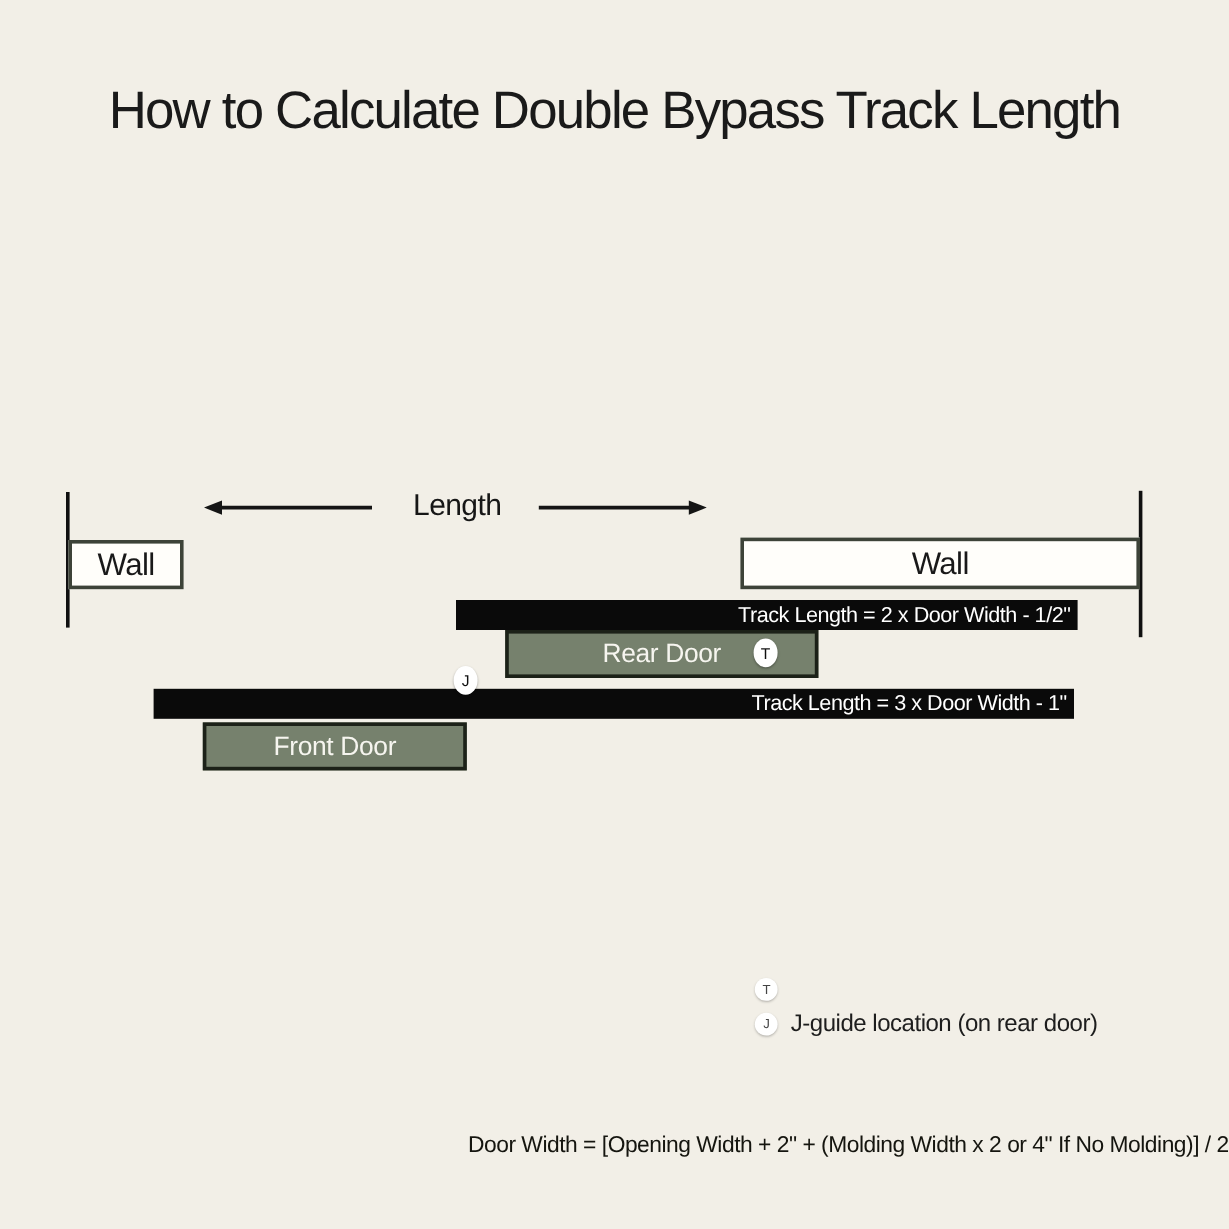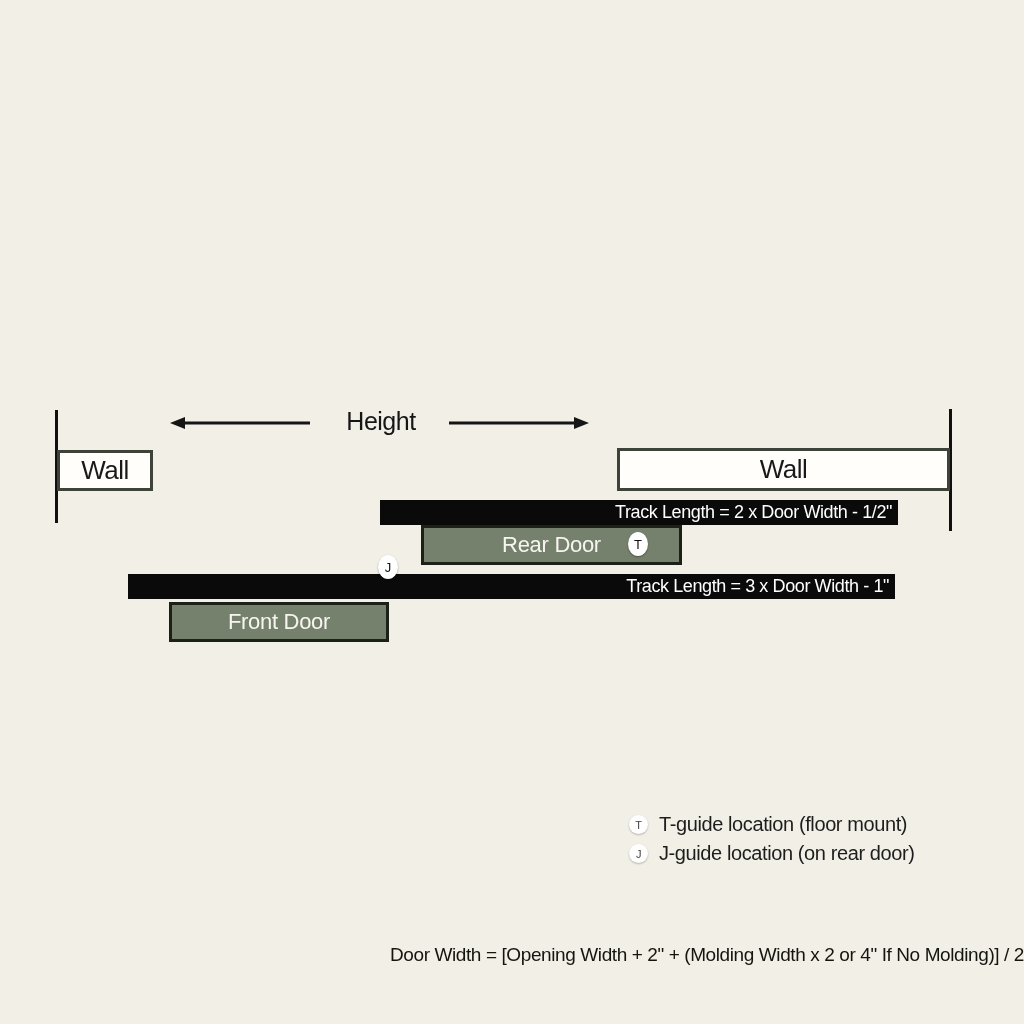--- a/index.html
+++ b/index.html
@@ -95,31 +95,32 @@
     padding-left: 28px; box-sizing: border-box; text-align: right;
     font-size: 19px; line-height: 30px; letter-spacing: -0.4px; color: #15150f;
   }
 </style>
 </head>
 <body>
 
 <div class="canvas">
 
   <div class="title">
+    <div>How to Calculate Double Bypass Track Length</div>
   </div>
 
   <div class="wall-line left"></div>
   <div class="wall-line right"></div>
 
   <svg class="arrow arrow-left" width="142" height="16" viewBox="0 0 142 16">
     <line x1="12" y1="8" x2="140" y2="8" stroke="#151515" stroke-width="3"></line>
     <polygon points="0,8 15,2 15,14" fill="#151515"></polygon>
   </svg>
 
-  <div class="opening-label">Height</div>
+  <div class="opening-label">Length</div>
 
   <svg class="arrow arrow-right" width="142" height="16" viewBox="0 0 142 16">
     <line x1="2" y1="8" x2="130" y2="8" stroke="#151515" stroke-width="3"></line>
     <polygon points="142,8 127,2 127,14" fill="#151515"></polygon>
   </svg>
 
   <div class="wall-box wall-left">
     <span>Wall</span>
   </div>
   <div class="wall-box wall-right">
@@ -145,21 +146,20 @@
   <div class="marker t-marker">
     <span>T</span>
   </div>
   <div class="marker j-marker">
     <span>J</span>
   </div>
 
   <div class="legend">
     <div class="legend-row">
       <span class="legend-marker">T</span>
-      <span class="legend-label">T-guide location (floor mount)</span>
     </div>
     <div class="legend-row">
       <span class="legend-marker">J</span>
       <span class="legend-label">J-guide location (on rear door)</span>
     </div>
   </div>
 
   <div class="formulas">
     <div>Door Width = [Opening Width + 2" + (Molding Width x 2 or 4" If No Molding)] / 2</div>
   </div>

